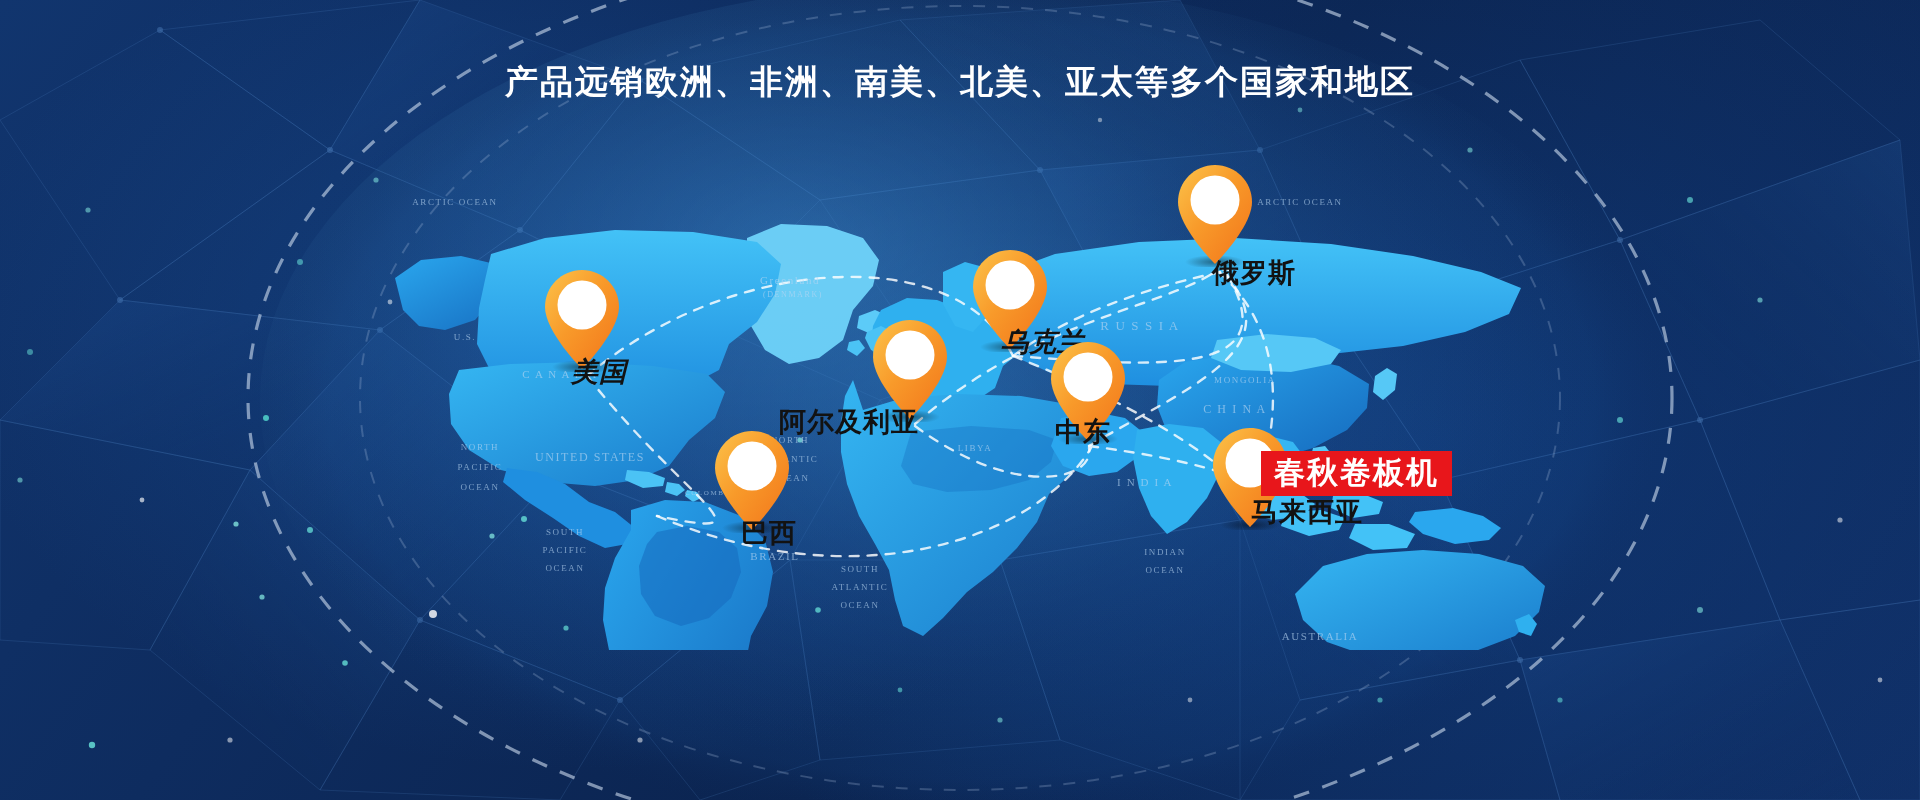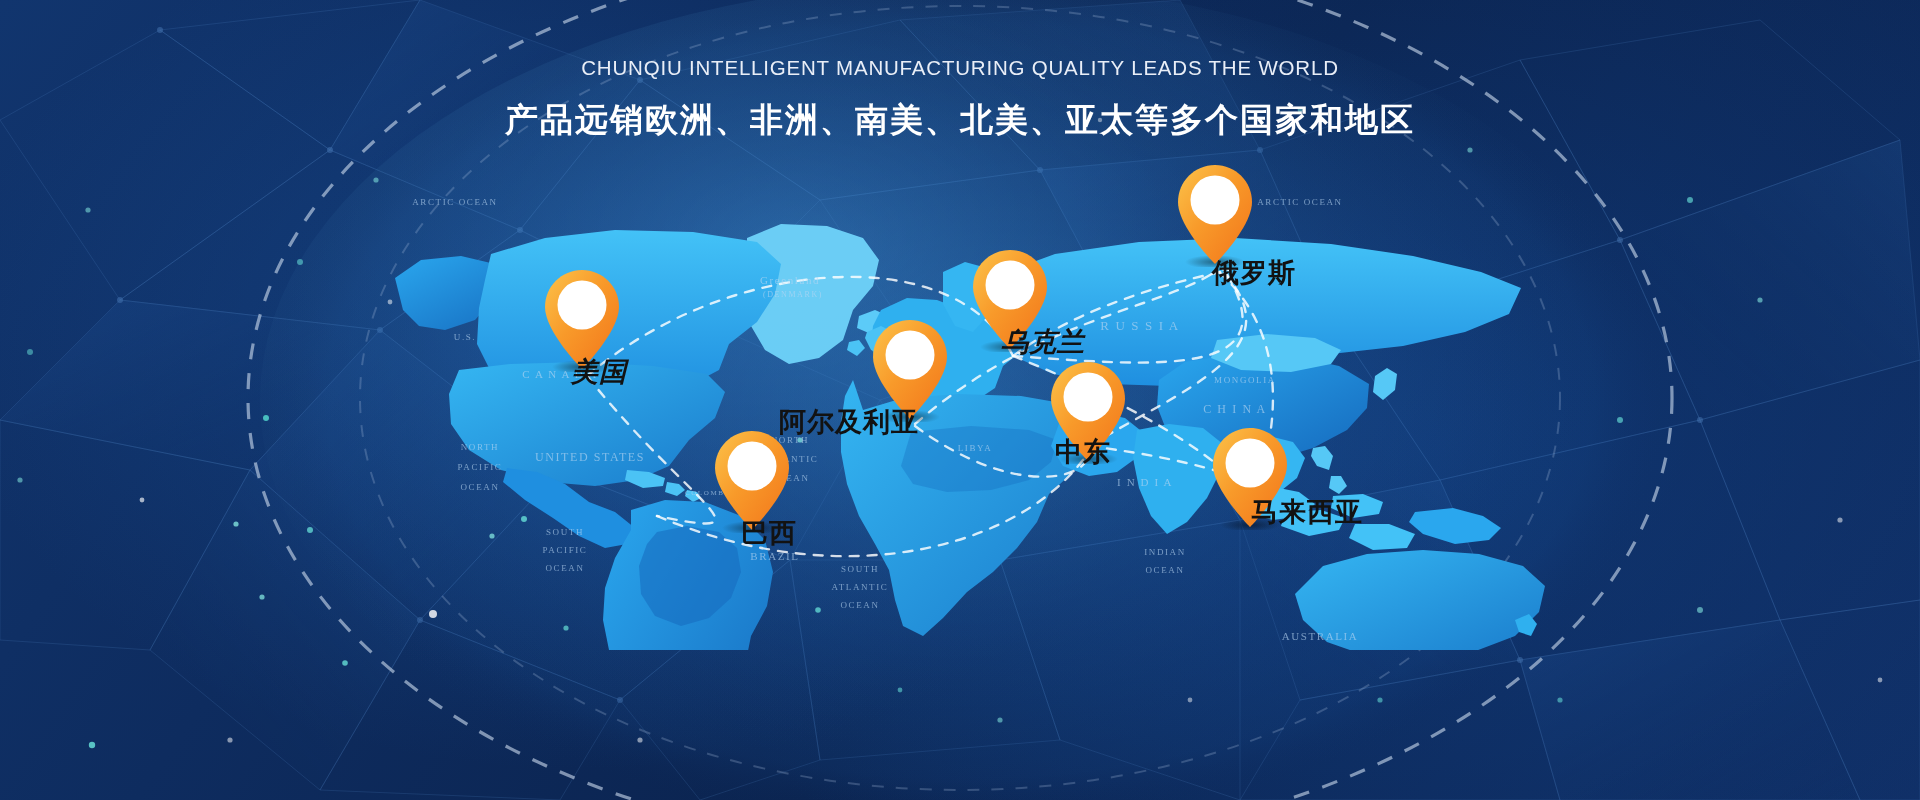--- a/index.html
+++ b/index.html
@@ -338,21 +338,20 @@
           <text x="465" y="410" font-size="9" text-anchor="middle">ATLANTIC</text>
           <text x="465" y="428" font-size="9" text-anchor="middle">OCEAN</text>
           <text x="770" y="375" font-size="9" text-anchor="middle">INDIAN</text>
           <text x="770" y="393" font-size="9" text-anchor="middle">OCEAN</text>
           <text x="925" y="460" font-size="11" text-anchor="middle">AUSTRALIA</text>
         </g>
     </svg>
   </div>
 
   <div id="headline">
-    <div id="title-en">CHUNQIU INTELLIGENT MANUFACTURING QUALITY LEADS THE WORLD</div>
     <div id="subtitle-cn">产品远销欧洲、非洲、南美、北美、亚太等多个国家和地区</div>
   </div>
 
   <div id="marker-layer">
       <div class="marker" style="left: 543px; top: 268px; width: 78px; height: 104px;">
         <svg class="pin" width="78" height="104" viewBox="0 0 78 104">
           <defs>
             <linearGradient id="pg-usa" x1="0" y1="0" x2="1" y2="1">
               <stop offset="0%" stop-color="#fcc34a"></stop>
               <stop offset="45%" stop-color="#f89a2a"></stop>
@@ -438,21 +437,21 @@
               <stop offset="0%" stop-color="#000" stop-opacity=".45"></stop>
               <stop offset="100%" stop-color="#000" stop-opacity="0"></stop>
             </radialGradient>
           </defs>
           <ellipse cx="39" cy="99" rx="30" ry="7" fill="url(#sh-russia)"></ellipse>
           <path d="M39 2 C18.5 2 2 18.5 2 39 C2 64 39 101 39 101 C39 101 76 64 76 39 C76 18.5 59.5 2 39 2 Z" fill="url(#pg-russia)"></path>
           <circle cx="39" cy="37" r="24.5" fill="#ffffff"></circle>
         </svg>
         <span class="pin-label" style="left: 36px; top: 92px;">俄罗斯</span>
       </div>
-      <div class="marker" style="left: 1049px; top: 360px; width: 78px; height: 104px;">
+      <div class="marker" style="left: 1049px; top: 340px; width: 78px; height: 104px;">
         <svg class="pin" width="78" height="104" viewBox="0 0 78 104">
           <defs>
             <linearGradient id="pg-middleeast" x1="0" y1="0" x2="1" y2="1">
               <stop offset="0%" stop-color="#fcc34a"></stop>
               <stop offset="45%" stop-color="#f89a2a"></stop>
               <stop offset="100%" stop-color="#f2741a"></stop>
             </linearGradient>
             <radialGradient id="sh-middleeast" cx="50%" cy="50%" r="50%">
               <stop offset="0%" stop-color="#000" stop-opacity=".45"></stop>
               <stop offset="100%" stop-color="#000" stop-opacity="0"></stop>
@@ -478,14 +477,15 @@
             </radialGradient>
           </defs>
           <ellipse cx="39" cy="99" rx="30" ry="7" fill="url(#sh-malaysia)"></ellipse>
           <path d="M39 2 C18.5 2 2 18.5 2 39 C2 64 39 101 39 101 C39 101 76 64 76 39 C76 18.5 59.5 2 39 2 Z" fill="url(#pg-malaysia)"></path>
           <circle cx="39" cy="37" r="24.5" fill="#ffffff"></circle>
         </svg>
         <span class="pin-label" style="left: 40px; top: 68px;">马来西亚</span>
       </div>
     </div>
 
+  <div id="brand-badge">春秋卷板机</div>
 
 </div>
 
 </body></html>

